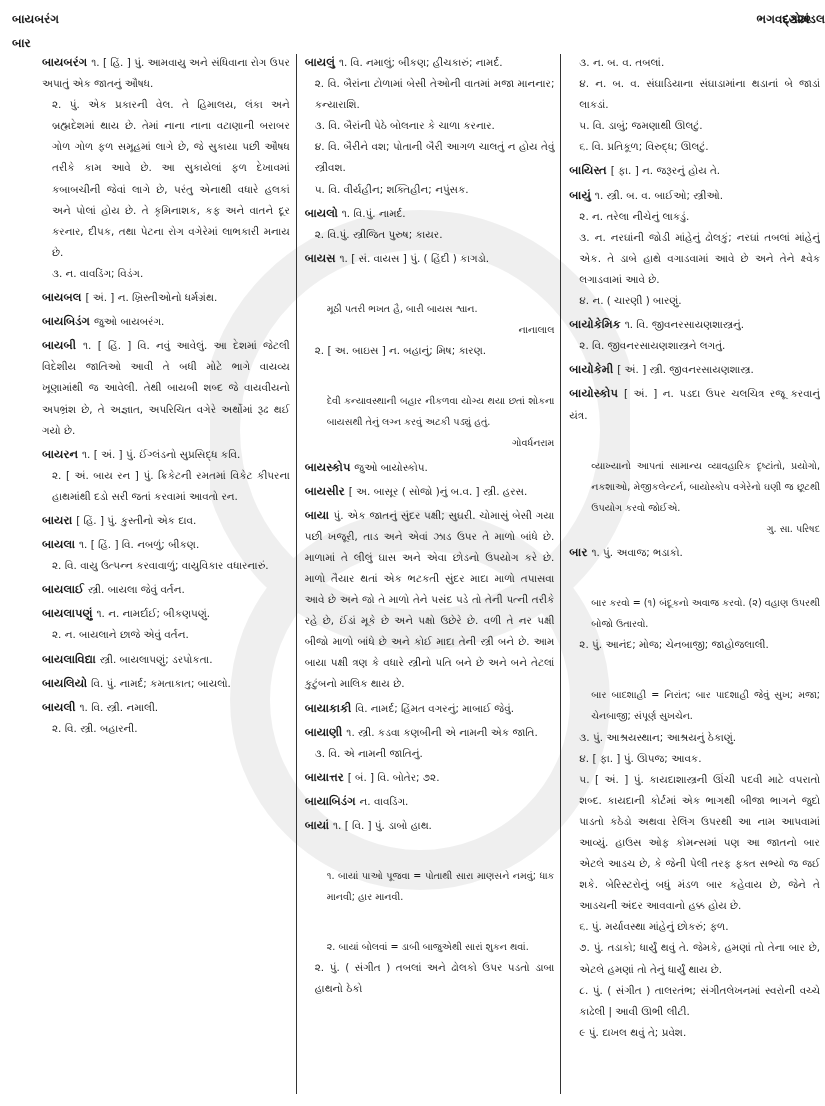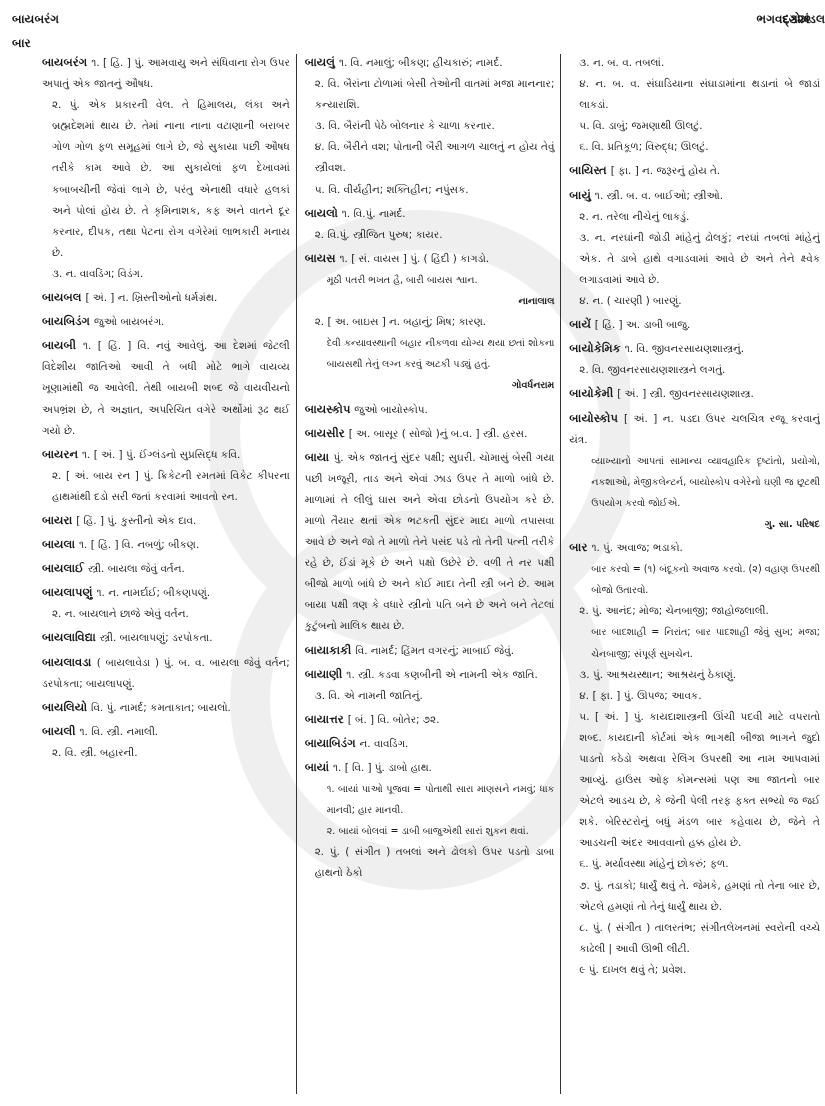--- a/index.html
+++ b/index.html
@@ -23,22 +23,22 @@
     box-sizing: border-box; overflow: hidden;
     font-size: 10.4px; line-height: 21.1px;
   }
   .col1 { width: 265px; padding-right: 6px; margin-left: 32px; }
   .col2 { width: 275px; padding: 0 6px 0 8px; }
   .col3 { width: 270px; padding-left: 8px; }
   .divider { width: 1px; background: #333; margin-top: 2px; height: 1040px; }
   .entry { margin-bottom: 3px; text-align: justify; }
   .hw { font-weight: bold; font-size: 11.5px; }
   .sense { display: block; padding-left: 10px; }
-  .quote { display: block; padding-left: 22px; font-size: 9.6px; }
-  .cite { display: block; text-align: right; font-size: 9.6px; font-weight: bold; }
+  .quote { display: block; padding-left: 22px; font-size: 9.6px; margin-top: 29px; }
+  .cite { display: block; text-align: right; font-size: 9.6px; font-weight: normal; }
   .watermark {
     position: absolute; left: 210px; top: 180px; width: 420px; height: 720px;
     pointer-events: none; opacity: 0.06;
   }
 </style>
 </head>
 <body>
 
 <svg class="watermark" viewBox="0 0 420 720">
   <circle cx="210" cy="250" r="200" fill="none" stroke="#000" stroke-width="40"></circle>
@@ -53,25 +53,24 @@
 </div>
 
 <div class="columns">
   <div class="col col1" id="col-0">
       <div class="entry"><span class="hw">બાયબરંગ </span><span class="">૧. [ હિં. ] પું. આમવાયુ અને સંધિવાના રોગ ઉપર અપાતું એક જાતનું ઔષધ.</span><span class="sense">૨. પું. એક પ્રકારની વેલ. તે હિમાલય, લંકા અને બ્રહ્મદેશમાં થાય છે. તેમાં નાના નાના વટાણાની બરાબર ગોળ ગોળ ફળ સમૂહમાં લાગે છે, જે સુકાયા પછી ઔષધ તરીકે કામ આવે છે. આ સુકાયેલાં ફળ દેખાવમાં કબાબચીની જેવાં લાગે છે, પરંતુ એનાથી વધારે હલકાં અને પોલાં હોય છે. તે કૃમિનાશક, કફ અને વાતને દૂર કરનાર, દીપક, તથા પેટના રોગ વગેરેમાં લાભકારી મનાય છે.</span><span class="sense">૩. ન. વાવડિંગ; વિડંગ.</span></div>
       <div class="entry"><span class="hw">બાયબલ </span><span class="">[ અં. ] ન. ખ્રિસ્તીઓનો ધર્મગ્રંથ.</span></div>
       <div class="entry"><span class="hw">બાયબિડંગ </span><span class="">જુઓ બાયબરંગ.</span></div>
       <div class="entry"><span class="hw">બાયબી </span><span class="">૧. [ હિં. ] વિ. નવું આવેલું. આ દેશમાં જેટલી વિદેશીય જાતિઓ આવી તે બધી મોટે ભાગે વાયવ્ય ખૂણામાંથી જ આવેલી. તેથી બાયબી શબ્દ જે વાયવીયનો અપભ્રંશ છે, તે અજ્ઞાત, અપરિચિત વગેરે અર્થોમાં રૂઢ થઈ ગયો છે.</span></div>
       <div class="entry"><span class="hw">બાયરન </span><span class="">૧. [ અં. ] પું. ઈંગ્લંડનો સુપ્રસિદ્ધ કવિ.</span><span class="sense">૨. [ અં. બાય રન ] પું. ક્રિકેટની રમતમાં વિકેટ કીપરના હાથમાંથી દડો સરી જતાં કરવામાં આવતો રન.</span></div>
       <div class="entry"><span class="hw">બાયરા </span><span class="">[ હિં. ] પું. કુસ્તીનો એક દાવ.</span></div>
-      <div class="entry"><span class="hw">બાયલા </span><span class="">૧. [ હિં. ] વિ. નબળું; બીકણ.</span></div>
+      <div class="entry"><span class="hw">બાયલા </span><span class="">૧. [ હિં. ] વિ. નબળું; બીકણ.</span><span class="sense">૨. વિ. વાયુ ઉત્પન્ન કરવાવાળું; વાયુવિકાર વધારનારું.</span></div>
       <div class="entry"><span class="hw">બાયલાઈ </span><span class="">સ્ત્રી. બાયલા જેવું વર્તન.</span></div>
       <div class="entry"><span class="hw">બાયલાપણું </span><span class="">૧. ન. નામર્દાઈ; બીકણપણું.</span><span class="sense">૨. ન. બાયલાને છાજે એવું વર્તન.</span></div>
       <div class="entry"><span class="hw">બાયલાવિદ્યા </span><span class="">સ્ત્રી. બાયલાપણું; ડરપોકતા.</span></div>
-      <div class="entry"><span class="hw">બાયલાવડા </span><span class="">( બાયલાવેડા ) પું. બ. વ. બાયલા જેવું વર્તન; ડરપોકતા; બાયલાપણું.</span></div>
       <div class="entry"><span class="hw">બાયલિયો </span><span class="">વિ. પું. નામર્દ; કમતાકાત; બાયલો.</span></div>
       <div class="entry"><span class="hw">બાયલી </span><span class="">૧. વિ. સ્ત્રી. નમાલી.</span><span class="sense">૨. વિ. સ્ત્રી. બહારની.</span></div>
     </div>
   <div class="divider"></div>
   <div class="col col2" id="col-1">
       <div class="entry"><span class="hw">બાયલું </span><span class="">૧. વિ. નમાલું; બીકણ; હીચકારું; નામર્દ.</span><span class="sense">૨. વિ. બૈરાંના ટોળામાં બેસી તેઓની વાતમાં મજા માનનાર; કન્યારાશિ.</span><span class="sense">૩. વિ. બૈરાંની પેઠે બોલનાર કે ચાળા કરનાર.</span><span class="sense">૪. વિ. બૈરીને વશ; પોતાની બૈરી આગળ ચાલતું ન હોય તેવું સ્ત્રીવશ.</span><span class="sense">૫. વિ. વીર્યહીન; શક્તિહીન; નપુંસક.</span></div>
       <div class="entry"><span class="hw">બાયલો </span><span class="">૧. વિ.પું. નામર્દ.</span><span class="sense">૨. વિ.પું. સ્ત્રીજિત પુરુષ; કાયર.</span></div>
       <div class="entry"><span class="hw">બાયસ </span><span class="">૧. [ સં. વાયસ ] પું. ( હિંદી ) કાગડો.</span><span class="quote">મૂઠી પતરી ભખત હૈ, બારી બાયસ શ્વાન.</span><span class="cite">નાનાલાલ</span><span class="sense">૨. [ અ. બાઇસ ] ન. બહાનું; મિષ; કારણ.</span><span class="quote">દેવી કન્યાવસ્થાની બહાર નીકળવા યોગ્ય થયા છતાં શોકના બાયસથી તેનું લગ્ન કરવું અટકી પડ્યું હતું.</span><span class="cite">ગોવર્ધનરામ</span></div>
       <div class="entry"><span class="hw">બાયસ્કોપ </span><span class="">જુઓ બાયોસ્કોપ.</span></div>
       <div class="entry"><span class="hw">બાયસીર </span><span class="">[ અ. બાસૂર ( સોજો )નું બ.વ. ] સ્ત્રી. હરસ.</span></div>
@@ -85,19 +84,18 @@
   <div class="divider"></div>
   <div class="col col3" id="col-2">
       <div class="entry">
         <span class="sense">૩. ન. બ. વ. તબલાં.</span>
         <span class="sense">૪. ન. બ. વ. સંઘાડિયાના સંઘાડામાંના થડાનાં બે જાડાં લાકડાં.</span>
         <span class="sense">૫. વિ. ડાબું; જમણાથી ઊલટું.</span>
         <span class="sense">૬. વિ. પ્રતિકૂળ; વિરુદ્ધ; ઊલટું.</span>
       </div>
       <div class="entry"><span class="hw">બાયિસ્ત </span><span class="">[ ફા. ] ન. જરૂરનું હોય તે.</span></div>
       <div class="entry"><span class="hw">બાયું </span><span class="">૧. સ્ત્રી. બ. વ. બાઈઓ; સ્ત્રીઓ.</span><span class="sense">૨. ન. તરેલા નીચેનું લાકડું.</span><span class="sense">૩. ન. નરઘાંની જોડી માંહેનું ઢોલકું; નરઘાં તબલાં માંહેનું એક. તે ડાબે હાથે વગાડવામાં આવે છે અને તેને ક્ષ્વેક લગાડવામાં આવે છે.</span><span class="sense">૪. ન. ( ચારણી ) બારણું.</span></div>
-      <div class="entry"><span class="hw">બાયેં </span><span class="">[ હિં. ] અ. ડાબી બાજુ.</span></div>
       <div class="entry"><span class="hw">બાયોકેમિક </span><span class="">૧. વિ. જીવનરસાયણશાસ્ત્રનું.</span><span class="sense">૨. વિ. જીવનરસાયણશાસ્ત્રને લગતું.</span></div>
       <div class="entry"><span class="hw">બાયોકેમી </span><span class="">[ અં. ] સ્ત્રી. જીવનરસાયણશાસ્ત્ર.</span></div>
       <div class="entry"><span class="hw">બાયોસ્કોપ </span><span class="">[ અં. ] ન. પડદા ઉપર ચલચિત્ર રજૂ કરવાનું યંત્ર.</span><span class="quote">વ્યાખ્યાનો આપતાં સામાન્ય વ્યાવહારિક દૃષ્ટાંતો, પ્રયોગો, નકશાઓ, મેજીકલેન્ટર્ન, બાયોસ્કોપ વગેરેનો ઘણી જ છૂટથી ઉપયોગ કરવો જોઈએ.</span><span class="cite">ગુ. સા. પરિષદ</span></div>
       <div class="entry"><span class="hw">બાર </span><span class="">૧. પું. અવાજ; ભડાકો.</span><span class="quote">બાર કરવો = (૧) બંદૂકનો અવાજ કરવો. (૨) વહાણ ઉપરથી બોજો ઉતારવો.</span><span class="sense">૨. પું. આનંદ; મોજ; ચેનબાજી; જાહોજલાલી.</span><span class="quote">બાર બાદશાહી = નિરાંત; બાર પાદશાહી જેવું સુખ; મજા; ચેનબાજી; સંપૂર્ણ સુખચેન.</span><span class="sense">૩. પું. આશ્રયસ્થાન; આશ્રયનું ઠેકાણું.</span><span class="sense">૪. [ ફા. ] પું. ઊપજ; આવક.</span><span class="sense">૫. [ અં. ] પું. કાયદાશાસ્ત્રની ઊંચી પદવી માટે વપરાતો શબ્દ. કાયદાની કોર્ટમાં એક ભાગથી બીજા ભાગને જુદો પાડતો કઠેડો અથવા રેલિંગ ઉપરથી આ નામ આપવામાં આવ્યું. હાઉસ ઓફ કોમન્સમાં પણ આ જાતનો બાર એટલે આડચ છે, કે જેની પેલી તરફ ફક્ત સભ્યો જ જઈ શકે. બેરિસ્ટરોનું બધું મંડળ બાર કહેવાય છે, જેને તે આડચની અંદર આવવાનો હક્ક હોય છે.</span><span class="sense">૬. પું. મર્યાવસ્થા માંહેનું છોકરું; ફળ.</span><span class="sense">૭. પું. તડાકો; ધાર્યું થવું તે. જેમકે, હમણાં તો તેના બાર છે, એટલે હમણાં તો તેનું ધાર્યું થાય છે.</span><span class="sense">૮. પું. ( સંગીત ) તાલરતંભ; સંગીતલેખનમાં સ્વરોની વચ્ચે કાઢેલી | આવી ઊભી લીટી.</span><span class="sense">૯ પું. દાખલ થવું તે; પ્રવેશ.</span></div>
     </div>
 </div>
 
 </body></html>

